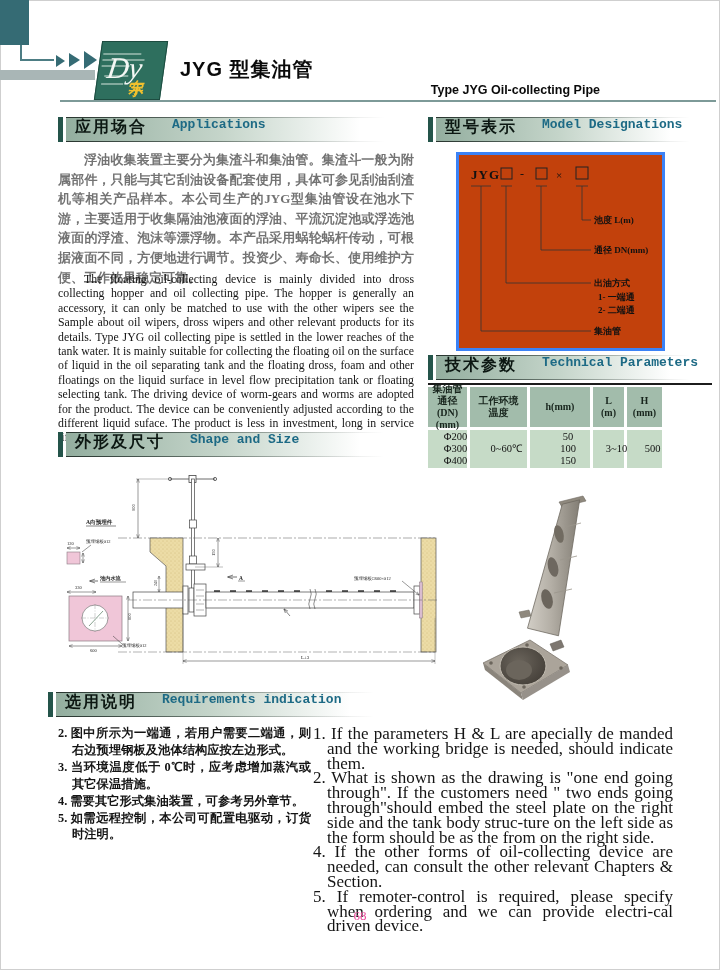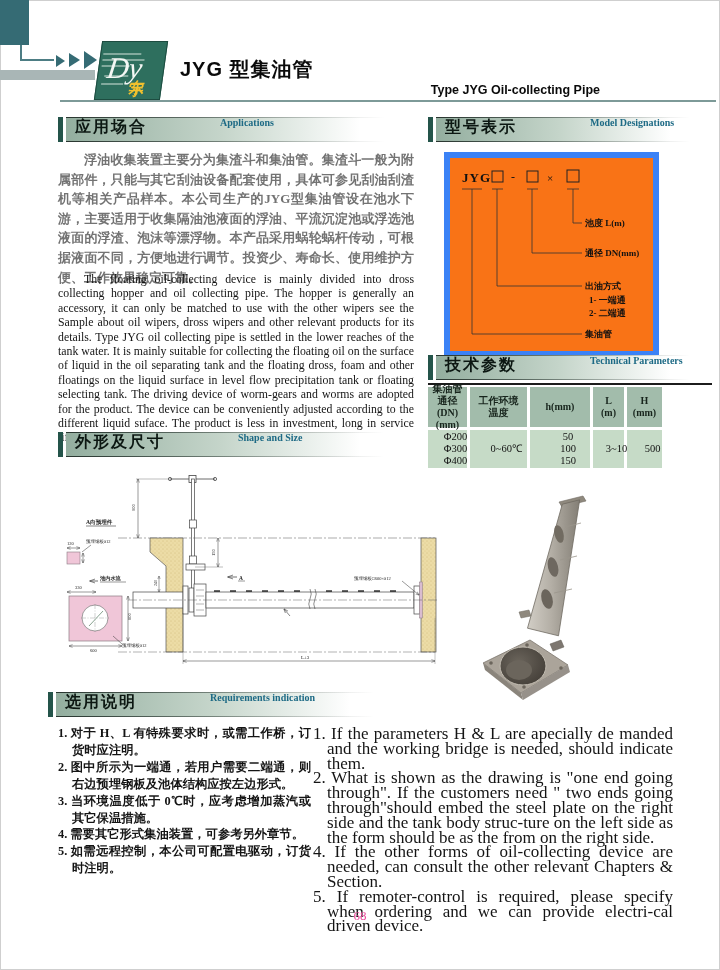--- a/index.html
+++ b/index.html
@@ -34,30 +34,30 @@
   .sec{height:25px;}
   .sec-dark-bar{position:absolute;left:0;top:0;width:5px;height:25px;background:#24544a;}
   .sec-panel{position:absolute;left:8px;right:0;top:0;height:25px;
     background:linear-gradient(90deg,#93ae9f 0%,#c5d5ca 45%,#ffffff 85%);
     display:flex;padding-left:9px;gap:25px;box-sizing:border-box;}
   .sec-panel::before,.sec-panel::after{content:"";position:absolute;left:0;right:0;height:1px;
     background:linear-gradient(90deg,#28352f 0%,rgba(255,255,255,0) 92%);}
   .sec-panel::before{top:0;}
   .sec-panel::after{bottom:0;}
   .sec-zh{font-family:"Liberation Sans",sans-serif;font-weight:bold;font-size:16px;letter-spacing:2px;color:#0c1712;}
-  .sec-en{font-family:Liberation Serif, serif;font-weight:bold;font-size:10px;color:#1d6a85;margin-left:48px;}
+  .sec-en{font-family:Liberation Mono, monospace;font-weight:bold;font-size:13px;color:#1d6a85;}
 
   
   .para-zh{left:58px;top:150px;width:356px;font-size:13px;line-height:19.6px;
     text-align:justify;text-indent:2em;font-weight:600;color:#737373;}
   .para-en{left:58px;top:264px;width:356px;font-size:11.8px;line-height:14.4px;
     text-align:justify;text-indent:2.2em;color:#141414;margin-top:8px;}
 
   
-  .model-box{left:444px;top:152px;width:203px;height:193px;background:#f97316;border:6px solid #3b82f6;}
+  .model-box{left:456px;top:152px;width:203px;height:193px;background:#c2410c;border:3px solid #3b82f6;}
   .model-box svg{display:block;}
 
   
   .tech-rule{left:428px;top:383px;width:284px;height:2px;background:#1c1c1c;}
   .tech-table{left:428px;top:387px;display:grid;grid-template-columns:39px 57px 60px 31px 35px;gap:3px;}
   .tech-table .th,.tech-table .td{display:flex;flex-direction:column;align-items:center;justify-content:center;
     font-family:"Liberation Serif",serif;text-align:center;}
   .tech-table .th{background:#a2bcab;height:40px;font-size:10px;line-height:12px;color:#17241c;font-weight:600;}
   .tech-table .td{background:#c6dbc7;height:38px;font-size:10.5px;line-height:12px;color:#111;padding-left:16px;}
 
@@ -365,21 +365,20 @@
 
 <div class="abs sec" style="left:48px;top:692px;width:354px;">
   <span class="sec-dark-bar"></span>
   <div class="sec-panel">
     <span class="sec-zh">选用说明</span>
     <span class="sec-en">Requirements indication</span>
   </div>
 </div>
 
 <div class="abs req-zh">
-  <div class="req-item"><span>1.</span> <span>对于 H、L 有特殊要求时，或需工作桥，订货时应注明。</span></div>
   <div class="req-item"><span>2.</span> <span>图中所示为一端通，若用户需要二端通，则右边预埋钢板及池体结构应按左边形式。</span></div>
   <div class="req-item"><span>3.</span> <span>当环境温度低于 0℃时，应考虑增加蒸汽或其它保温措施。</span></div>
   <div class="req-item"><span>4.</span> <span>需要其它形式集油装置，可参考另外章节。</span></div>
   <div class="req-item"><span>5.</span> <span>如需远程控制，本公司可配置电驱动，订货时注明。</span></div>
 </div>
 
 <div class="abs req-en">
   <div class="req-item"><span>1.</span> <span>If the parameters H &amp; L are apecially de manded and the working bridge is needed, should indicate them.</span></div>
   <div class="req-item"><span>2.</span> <span>What is shown as the drawing is "one end going through". If the customers need " two ends going through"should embed the steel plate on the right side and the tank body struc-ture on the left side as the form should be as the from on the right side.</span></div>
   <div class="req-item"><span>4.</span> <span>If the other forms of oil-collecting device are needed, can consult the other relevant Chapters &amp; Section.</span></div>

